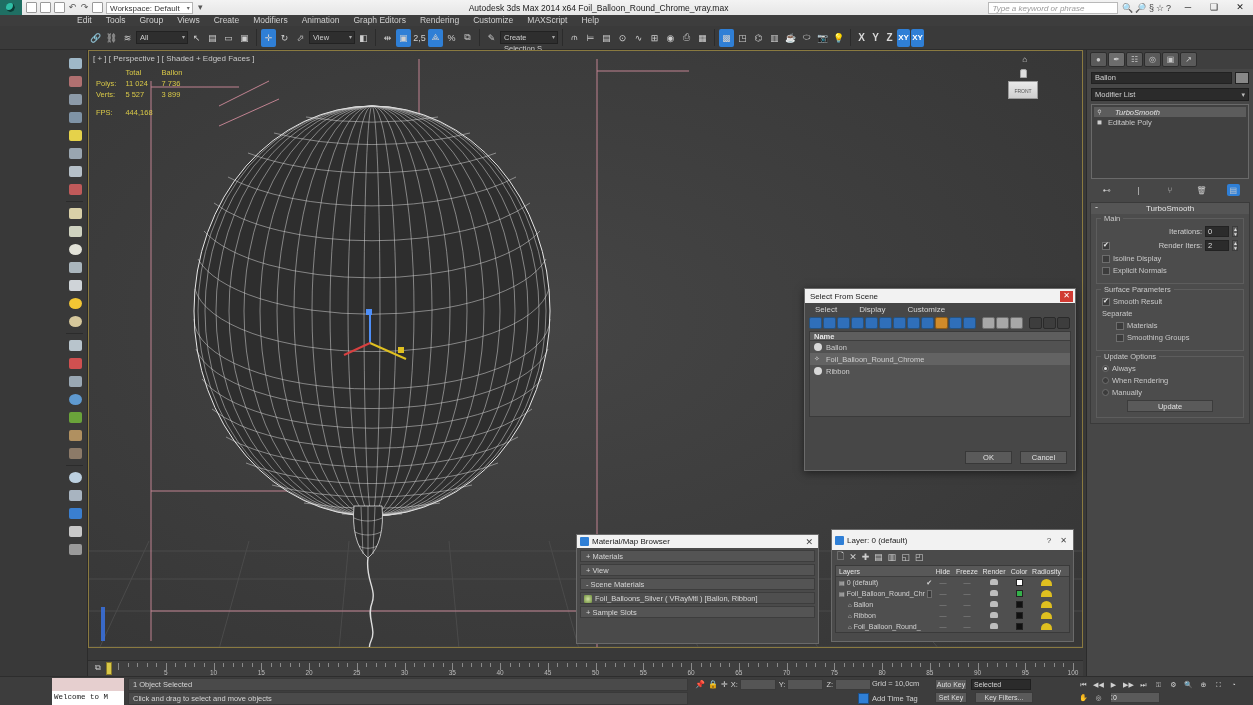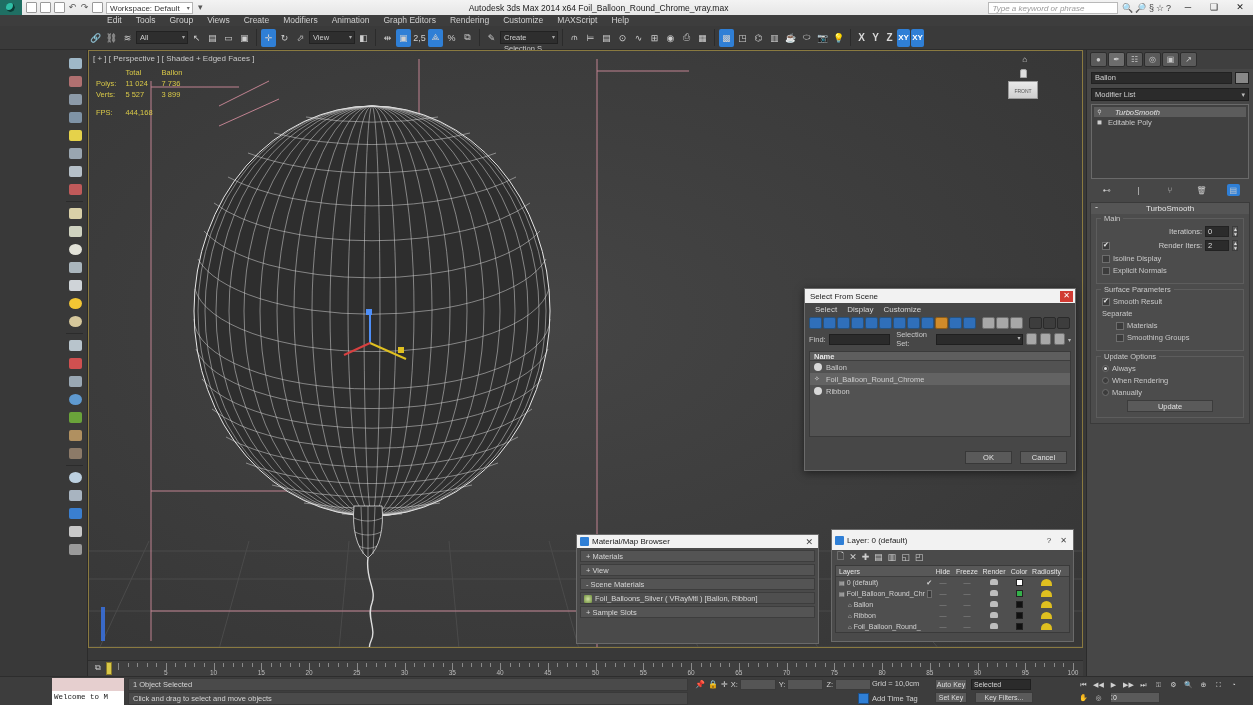--- a/index.html
+++ b/index.html
@@ -21,21 +21,21 @@
   .wsbox::after{content:"▾"; position:absolute; right:2px; top:0; font-size:6px; color:#666;}
   .tb-title { flex:1; text-align:center; font-size:8.5px; color:#1a1a1a; }
   .searchbox { width:130px; height:12px; background:#fff; border:1px solid #b9b9b9;
     font-size:8px; color:#9a9a9a; font-style:italic; padding:0 3px; line-height:11px; }
   .tb-icons { display:flex; gap:2px; padding:0 4px; align-items:center;}
   .tb-icons span{ font-size:9px; color:#3b3b3b; }
   .wbtn { width:26px; height:15px; text-align:center; font-size:9px; color:#222; line-height:15px; }
 
   
   .menubar { position:absolute; left:0; top:15px; width:1253px; height:11px;
-    background:#3d3d3d; display:flex; align-items:center; padding-left:100px; }
+    background:#3d3d3d; display:flex; align-items:center; padding-left:70px; }
   .menubar .mi { font-size:8.5px; color:#d0d0d0; padding:0 7px; line-height:11px; }
 
   
   .toolbar { position:absolute; left:0; top:26px; width:1253px; height:24px;
     background:#3a3a3a; border-bottom:1px solid #2c2c2c; display:flex; align-items:center;
     padding-left:88px; gap:1px; }
   .tbtn { width:15px; height:18px; border-radius:2px; display:flex; align-items:center;
     justify-content:center; font-size:9px; color:#cfcfcf; }
   .tbtn.on { background:#2f7fd6; }
   .tsep { width:1px; height:17px; background:#2b2b2b; margin:0 3px; }
@@ -117,21 +117,21 @@
     border:1px solid #3c3c3c; font-size:7.5px; color:#e0e0e0; text-align:center; line-height:11px;}
 
   
   .sfs { position:absolute; left:804px; top:288px; width:272px; height:183px;
     background:#474747; border:1px solid #6b6b6b; box-shadow:0 2px 8px rgba(0,0,0,.5); }
   .sfs-title { height:14px; background:#f2f2f2; display:flex; align-items:center;
     padding:0 2px 0 5px; font-size:8px; color:#222; }
   .sfs-title .t{flex:1;}
   .closebtn { width:13px; height:11px; background:#d13b33; color:#fff; font-size:8px;
     text-align:center; line-height:10px; }
-  .sfs-menu { height:13px; display:flex; align-items:center; padding-left:10px; gap:10px;
+  .sfs-menu { height:13px; display:flex; align-items:center; padding-left:10px; gap:22px;
     font-size:8px; color:#d6d6d6; }
   .sfs-tb { height:13px; display:flex; align-items:center; gap:1px; padding:2px 4px; }
   .fbtn { width:13px; height:12px; background:#2f6fba; border:1px solid #26527f; border-radius:2px;}
   .fbtn.o { background:#d08b2a; border-color:#8c5c18; }
   .fbtn.p { background:#a8a8a8; border-color:#6f6f6f; }
   .fbtn.dk { background:#3d3d3d; border-color:#2a2a2a; }
   .sfs-find { display:flex; align-items:center; gap:3px; padding:1px 4px; font-size:7.5px;}
   .sfs-find .fin { width:76px; height:11px; background:#2b2b2b; border:1px solid #1f1f1f;}
   .sfs-find .sin { width:108px; height:11px; background:#2b2b2b; border:1px solid #1f1f1f;
     position:relative;}
@@ -687,30 +687,20 @@
       <div class="fbtn"></div>
       <div class="fbtn"></div>
       <div style="width:4px"></div>
       <div class="fbtn p"></div>
       <div class="fbtn p"></div>
       <div class="fbtn p"></div>
       <div style="width:4px"></div>
       <div class="fbtn dk"></div>
       <div class="fbtn dk"></div>
       <div class="fbtn dk"></div>
-    </div>
-    <div class="sfs-find">
-      <span>Find:</span>
-      <span class="fin"></span>
-      <span style="margin-left:3px">Selection Set:</span>
-      <span class="sin"></span>
-      <span class="fbtn p"></span>
-      <span class="fbtn p"></span>
-      <span class="fbtn p"></span>
-      <span style="font-size:6px;color:#bbb">▾</span>
     </div>
     <div class="sfs-list">
       <div class="sfs-hdr">Name</div>
       <div id="sfsrows">
           <div class="sfs-row">
             <span class="ic"></span>
             <span>Ballon</span>
           </div>
           <div class="sfs-row sel">
             <span class="ic m">✧</span>

